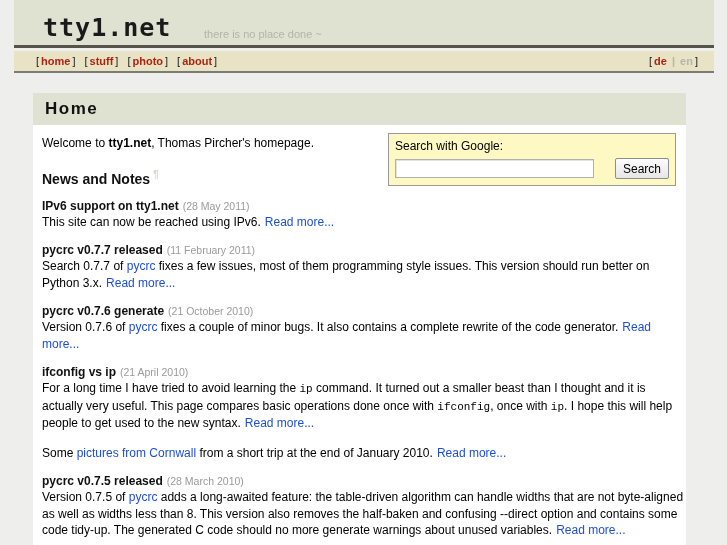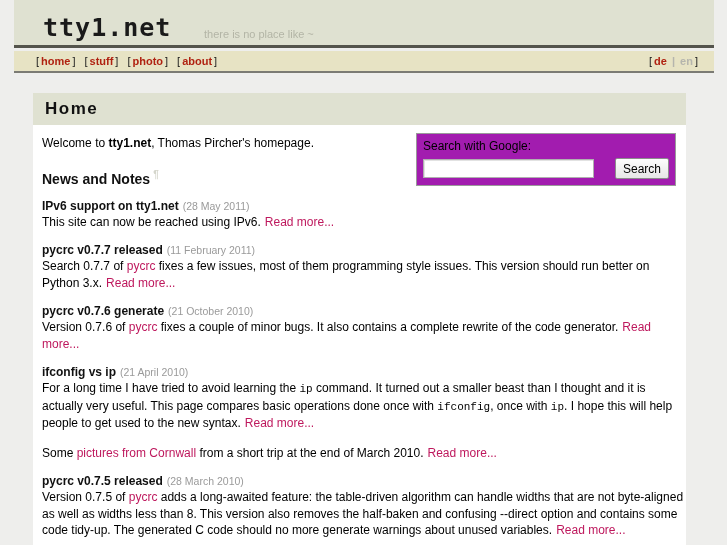--- a/index.html
+++ b/index.html
@@ -126,23 +126,23 @@
     line-height: 15px;
     margin: 2px 0 0 0;
     width: 360px;
   }
   #intro b { font-weight: bold; }
 
   #search-box {
     position: absolute;
     right: 10px;
     top: 8px;
-    width: 260px;
+    width: 288px;
     border: 1px solid #9a9a9a;
-    background: #a21caf;
+    background: #fef9c3;
     box-sizing: border-box;
     padding: 5px 6px 6px 6px;
   }
   #search-label {
     font-size: 12px;
     color: #000000;
     display: block;
     margin-bottom: 5px;
   }
   #search-row {
@@ -203,35 +203,35 @@
     color: #9a9a9a;
     margin-left: 4px;
   }
   .news-text {
     font-size: 12px;
     line-height: 16.5px;
     margin-top: 1px;
     color: #000000;
   }
   .news-text a, a.rm {
-    color: #be185d;
+    color: #1d4ed8;
     text-decoration: none;
   }
   code, .code {
     font-family: Liberation Mono, monospace;
     font-size: 11px;
   }
   .rm { margin-left: 4px; }
 </style>
 </head>
 <body>
 
 <div id="header-band">
   <div id="site-title">tty1.net</div>
-  <div id="site-tagline">there is no place like ~</div>
+  <div id="site-tagline">there is no place done ~</div>
 </div>
 
 <div id="nav-band">
   <div id="nav-left"><span class="navitem"><span>[</span><a class="lnk" href="#">home</a><span>]</span></span><span class="navitem"><span>[</span><a class="lnk" href="#">stuff</a><span>]</span></span><span class="navitem"><span>[</span><a class="lnk" href="#">photo</a><span>]</span></span><span class="navitem"><span>[</span><a class="lnk" href="#">about</a><span>]</span></span></div>
   <div id="nav-right"><span class="navitem"><span>[</span><a class="lnk" href="#">de</a><span class="sep"> | </span><span class="lnk muted">en</span><span>]</span></span></div>
 </div>
 
 <div id="content">
 
   <div id="page-heading-band">
@@ -267,21 +267,21 @@
         </div>
         <div class="news-item">
           <div><span class="news-title">pycrc v0.7.6 generate</span><span class="news-date">(21 October 2010)</span></div>
           <div class="news-text"><span>Version 0.7.6 of </span><a href="#">pycrc</a><span> fixes a couple of minor bugs. It also contains a complete rewrite of the code generator.</span><a class="rm" href="#">Read more...</a></div>
         </div>
         <div class="news-item">
           <div><span class="news-title">ifconfig vs ip</span><span class="news-date">(21 April 2010)</span></div>
           <div class="news-text"><span>For a long time I have tried to avoid learning the </span><code>ip</code><span> command. It turned out a smaller beast than I thought and it is actually very useful. This page compares basic operations done once with </span><code>ifconfig</code><span>, once with </span><code>ip</code><span>. I hope this will help people to get used to the new syntax.</span><a class="rm" href="#">Read more...</a></div>
         </div>
         <div class="news-item">
-          <div class="news-text"><span>Some </span><a href="#">pictures from Cornwall</a><span> from a short trip at the end of March 2010.</span><a class="rm" href="#">Read more...</a></div>
+          <div class="news-text"><span>Some </span><a href="#">pictures from Cornwall</a><span> from a short trip at the end of January 2010.</span><a class="rm" href="#">Read more...</a></div>
         </div>
         <div class="news-item">
           <div><span class="news-title">pycrc v0.7.5 released</span><span class="news-date">(28 March 2010)</span></div>
           <div class="news-text"><span>Version 0.7.5 of </span><a href="#">pycrc</a><span> adds a long-awaited feature: the table-driven algorithm can handle widths that are not byte-aligned as well as widths less than 8. This version also removes the half-baken and confusing --direct option and contains some code tidy-up. The generated C code should no more generate warnings about unused variables.</span><a class="rm" href="#">Read more...</a></div>
         </div>
       </div>
 
   </div>
 </div>
 

